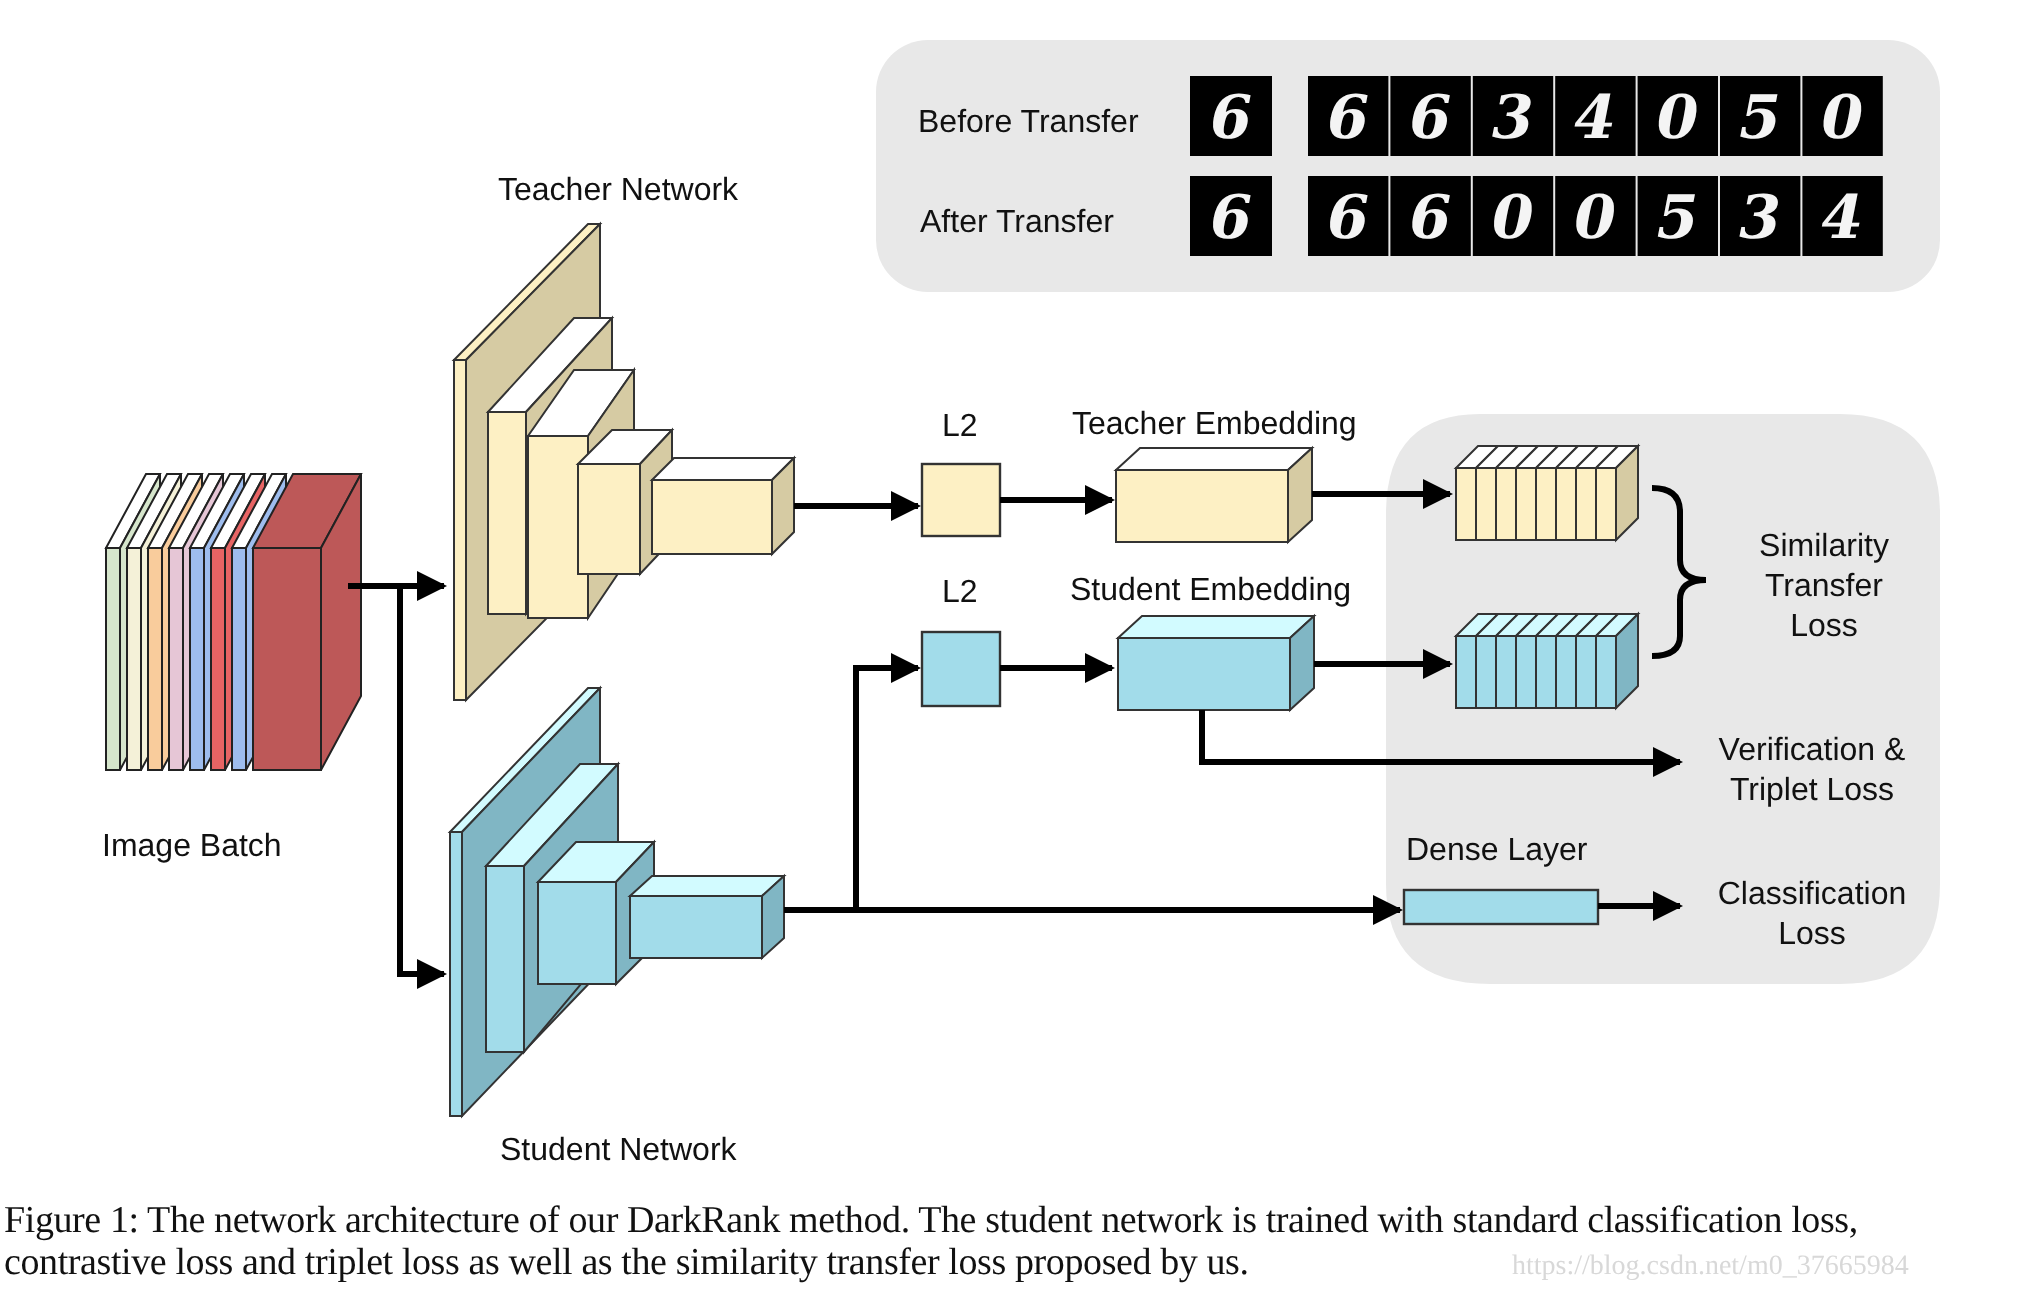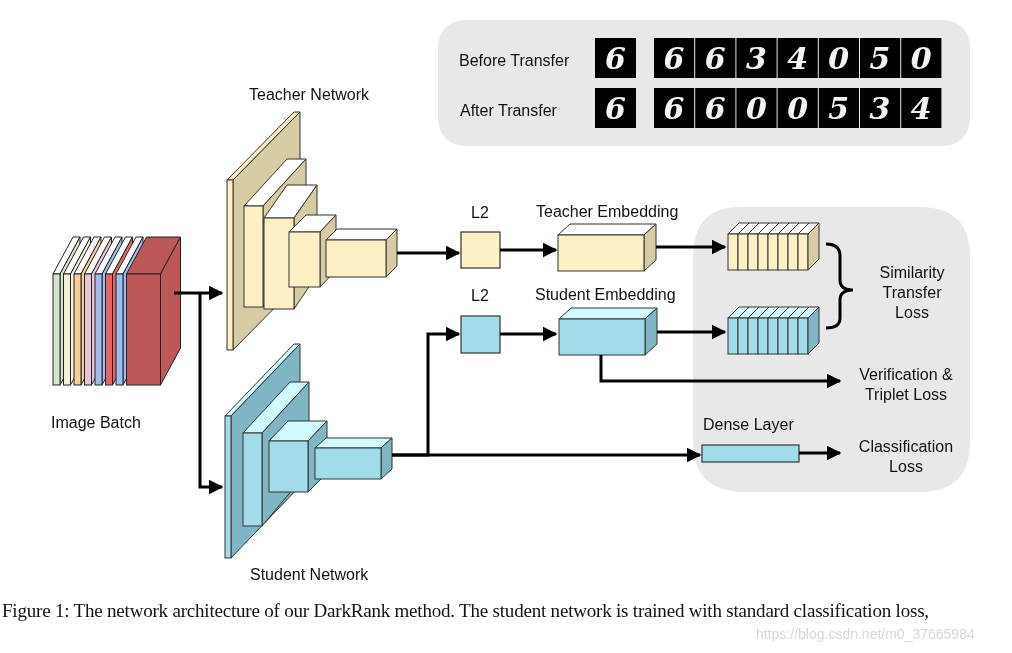--- a/index.html
+++ b/index.html
@@ -1,21 +1,21 @@
 <!DOCTYPE html>
 <html><head>
 <meta charset="utf-8">
 <style>
   html,body{margin:0;padding:0;background:#ffffff;}
   body{width:1012px;height:653px;position:relative;overflow:hidden;font-family:"Liberation Sans",sans-serif;}
   svg{position:absolute;left:0;top:0;}
   .lbl{font-family:"Liberation Sans",sans-serif;font-size:16px;fill:#111;}
   .digit{font-family:"DejaVu Serif",serif;font-style:italic;font-weight:bold;font-size:30px;fill:#f4f4f4;}
   .caption{position:absolute;left:2px;top:600px;width:1010px;font-family:"Liberation Serif",serif;font-size:19px;line-height:21px;color:#111;letter-spacing:-0.2px;}
-  .watermark{position:absolute;left:756px;top:626px;font-family:Liberation Sans, sans-serif;font-size:14px;color:#d8d8d8;}
+  .watermark{position:absolute;left:756px;top:626px;font-family:Liberation Serif, serif;font-size:14px;color:#d8d8d8;}
 </style>
 </head>
 <body>
 
 <svg width="1012" height="653" viewBox="0 0 1012 653">
   <defs>
     <marker id="arr" viewBox="0 0 10 10" refX="9" refY="5" markerWidth="5" markerHeight="5" orient="auto">
       <path d="M0,0 L10,5 L0,10 z" fill="#000"></path>
     </marker>
   </defs>
@@ -233,14 +233,15 @@
     <text class="lbl" x="906" y="400" text-anchor="middle">Triplet Loss</text>
   </g>
   <g>
     <text class="lbl" x="906" y="452" text-anchor="middle">Classification</text>
     <text class="lbl" x="906" y="472" text-anchor="middle">Loss</text>
   </g>
 </svg>
 
 <div class="caption">
   <div>Figure 1: The network architecture of our DarkRank method. The student network is trained with standard classification loss,</div>
+  <div>contrastive loss and triplet loss as well as the similarity transfer loss proposed by us.</div>
 </div>
 <div class="watermark">https://blog.csdn.net/m0_37665984</div>
 
 </body></html>

